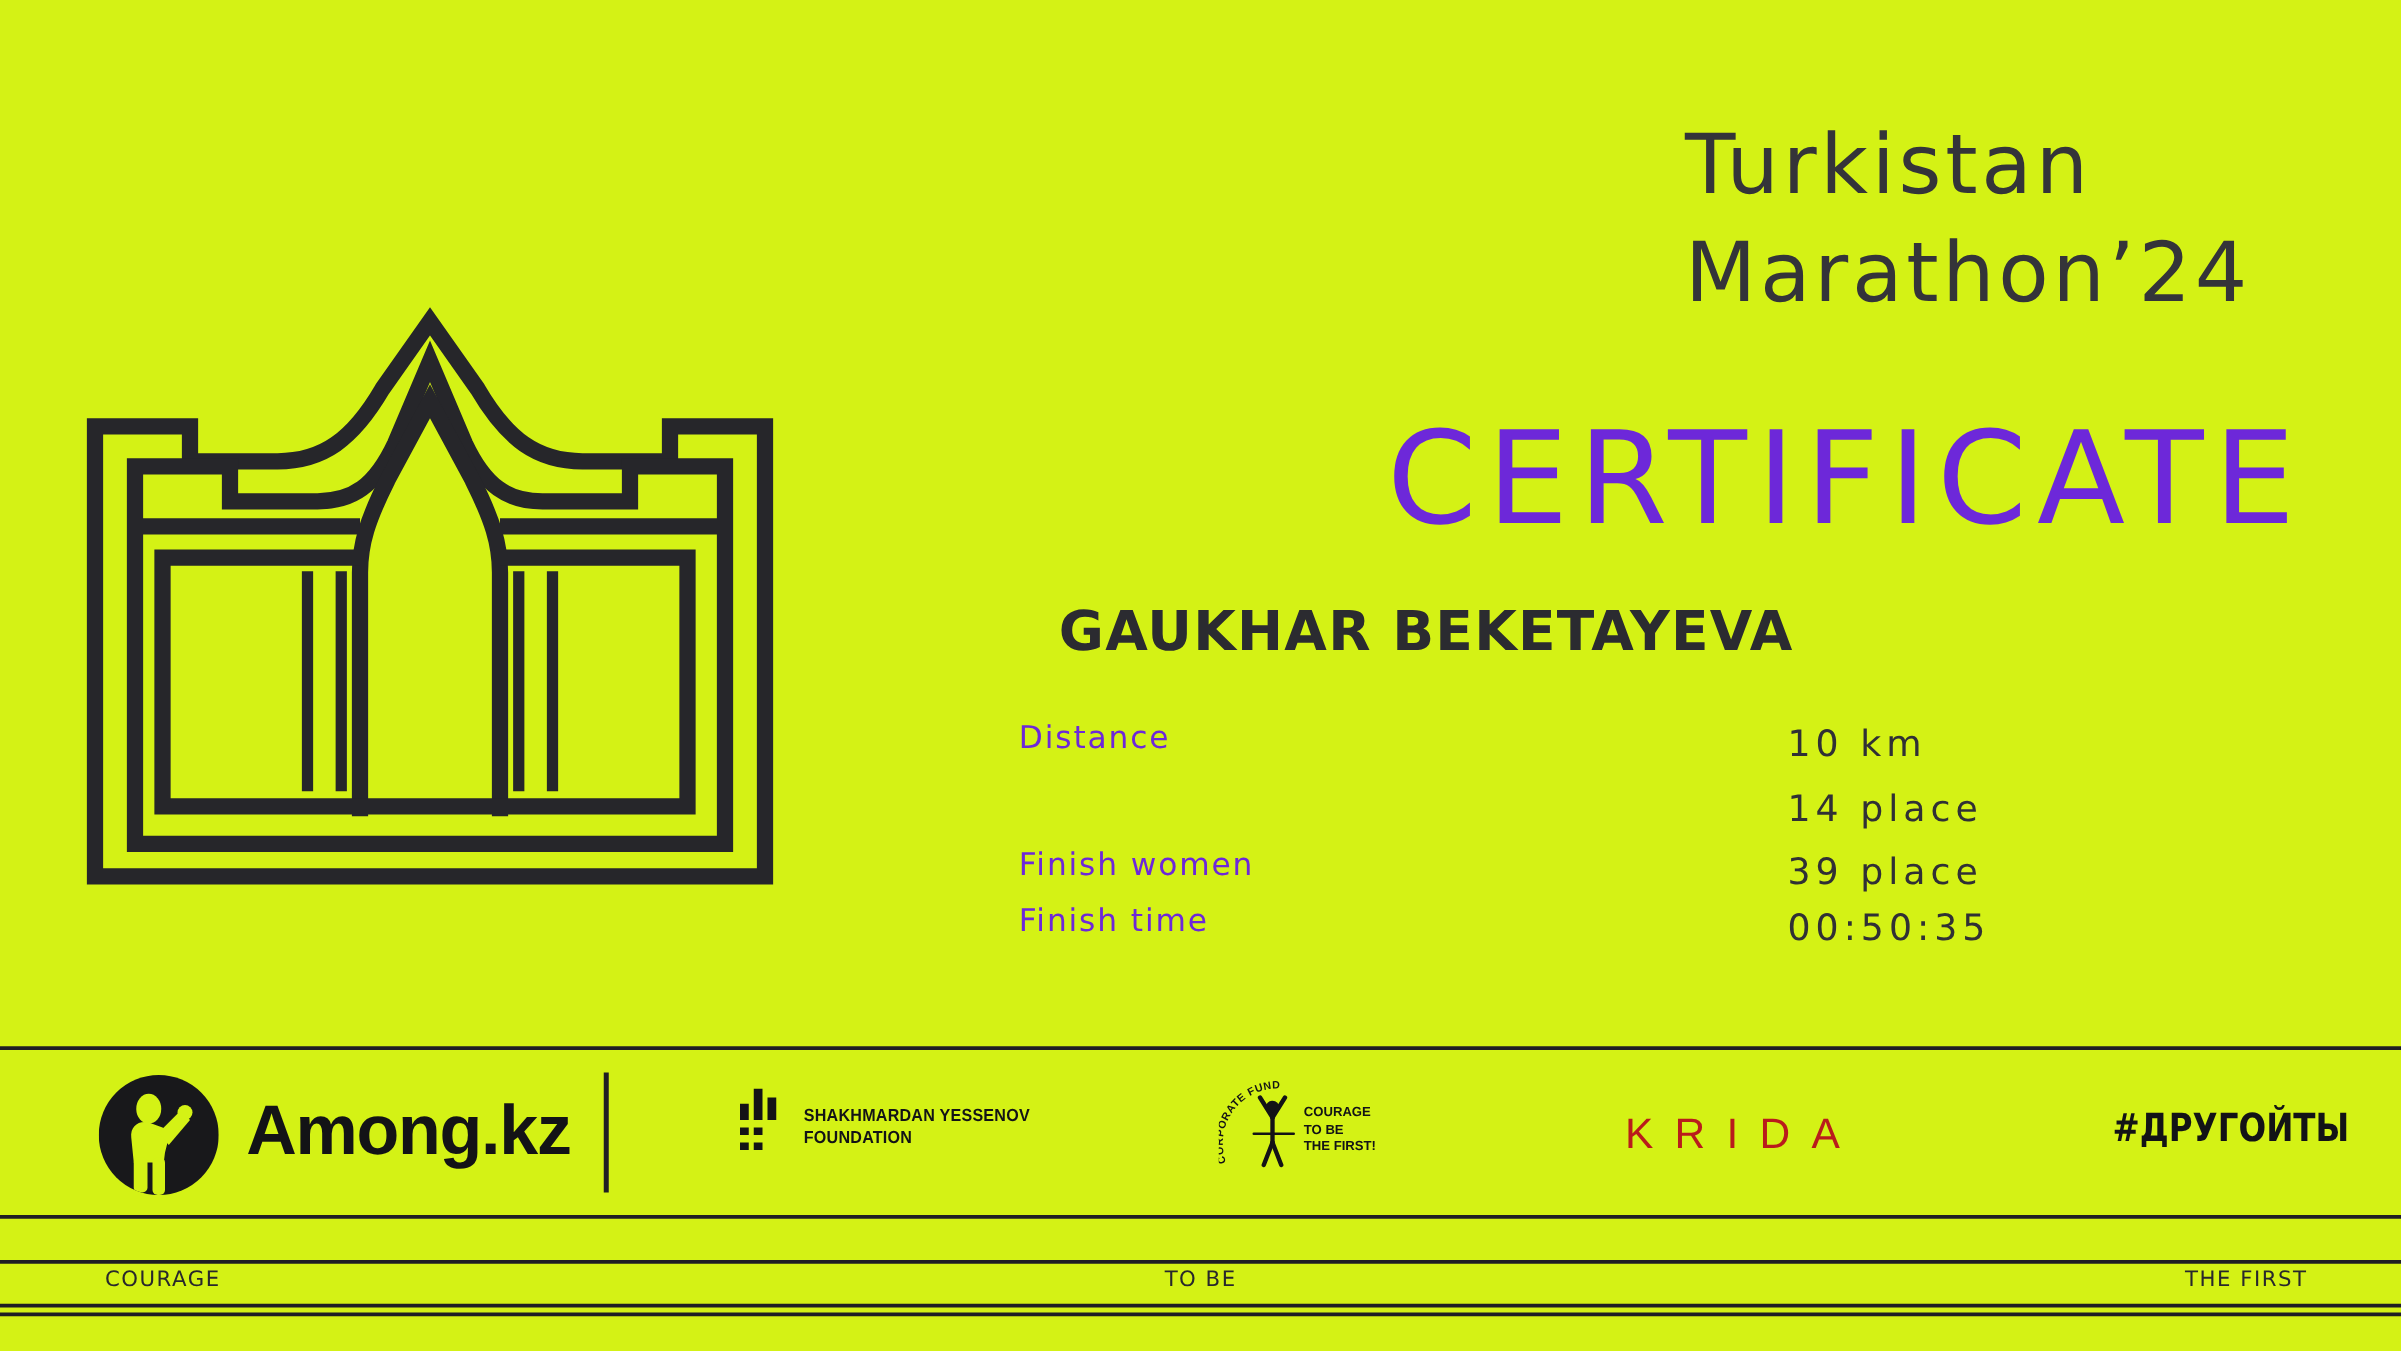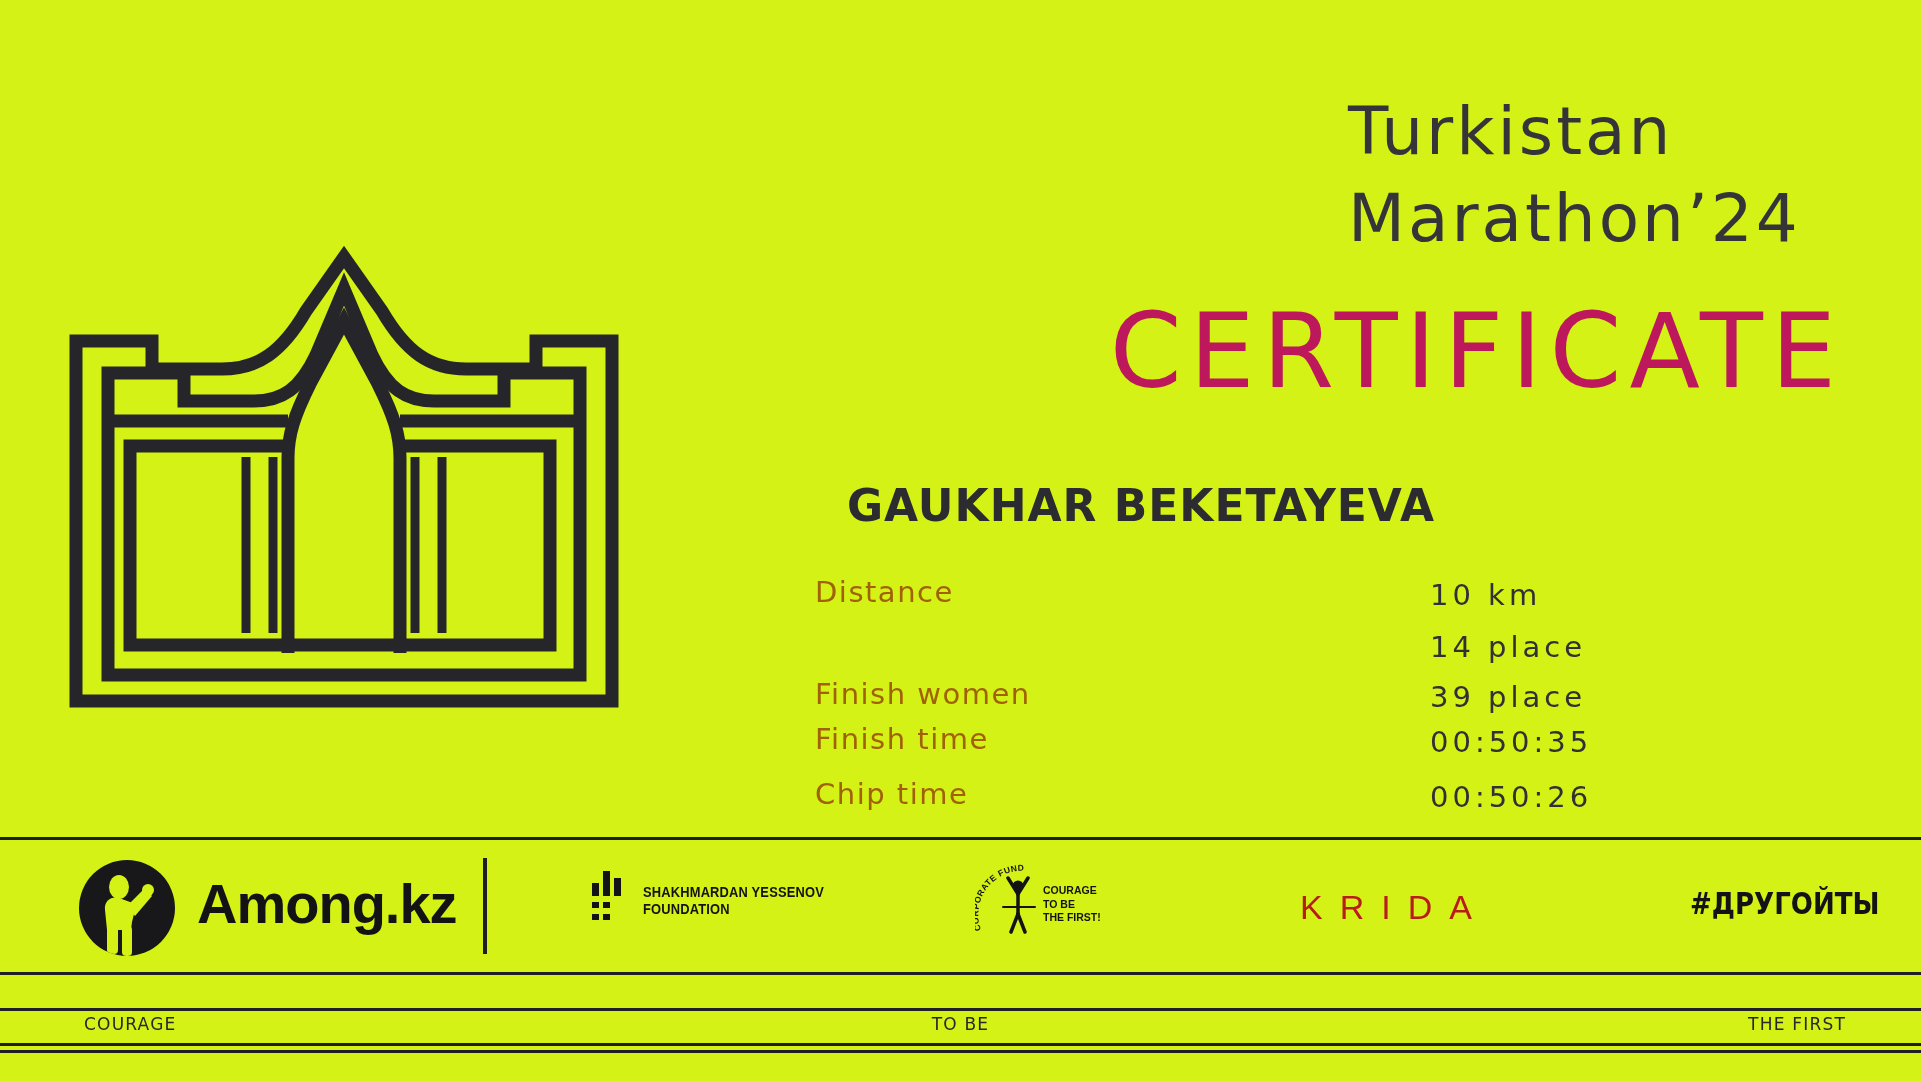--- a/index.html
+++ b/index.html
@@ -7,29 +7,29 @@
     position:relative;width:1921px;height:1081px;overflow:hidden;
     background:#d4f215;
     font-family:"DejaVu Sans",sans-serif;color:#2d2d32;text-decoration:underline;
   }
   .abs{position:absolute;}
   .event-title{
     left:1348px;top:88px;font-size:66px;line-height:87px;
     letter-spacing:3px;color:#343439;white-space:nowrap;
   }
   .certificate-heading{
-    right:77px;top:300px;font-size:103px;line-height:1;
-    letter-spacing:8px;color:#be185d;white-space:nowrap;
+    right:77px;top:332px;font-size:103px;line-height:1;
+    letter-spacing:8px;color:#6d28d9;white-space:nowrap;
   }
   .participant-name{
     left:815px;top:480px;font-size:44px;font-weight:bold;
     letter-spacing:1px;color:#2b2b30;white-space:nowrap;margin-left:32px;
   }
   .result-row{left:815px;width:900px;height:40px;}
-  .result-label{font-size:29px;letter-spacing:1.5px;color:#a16207;white-space:nowrap;}
+  .result-label{font-size:25px;letter-spacing:1.5px;color:#6d28d9;white-space:nowrap;}
   .result-value{position:absolute;left:567px;top:3px;font-size:29px;letter-spacing:4px;color:#303035;white-space:nowrap;margin-left:48px;}
   .hline{left:0;width:1921px;height:3px;background:#1f1f23;}
   .vdivider{left:483px;top:858px;width:4px;height:96px;background:#1f1f23;}
   .kaspi-wordmark{
     left:197px;top:876px;font-size:56px;line-height:1;font-weight:bold;
     font-family:"Liberation Sans",sans-serif;color:#131316;letter-spacing:-1px;
   }
   .yessenov-text{
     left:643px;top:884px;font-size:14px;line-height:17px;font-weight:bold;
     font-family:"Liberation Sans",sans-serif;color:#131316;
@@ -87,24 +87,20 @@
   <div class="abs result-row" style="top:627px">
     <span class="result-value">14 place</span>
   </div>
   <div class="abs result-row" style="top:677px">
     <span class="result-label">Finish women</span>
     <span class="result-value">39 place</span>
   </div>
   <div class="abs result-row" style="top:722px">
     <span class="result-label">Finish time</span>
     <span class="result-value">00:50:35</span>
-  </div>
-  <div class="abs result-row" style="top:777px">
-    <span class="result-label">Chip time</span>
-    <span class="result-value">00:50:26</span>
   </div>
 
   <div class="abs hline" style="top:837px"></div>
   <div class="abs hline" style="top:972px"></div>
   <div class="abs hline" style="top:1008px"></div>
   <div class="abs hline" style="top:1043px"></div>
   <div class="abs hline" style="top:1050px"></div>
 
   <svg class="abs" style="left:79px;top:860px" width="96" height="96" viewBox="0 0 96 96">
     <defs>

